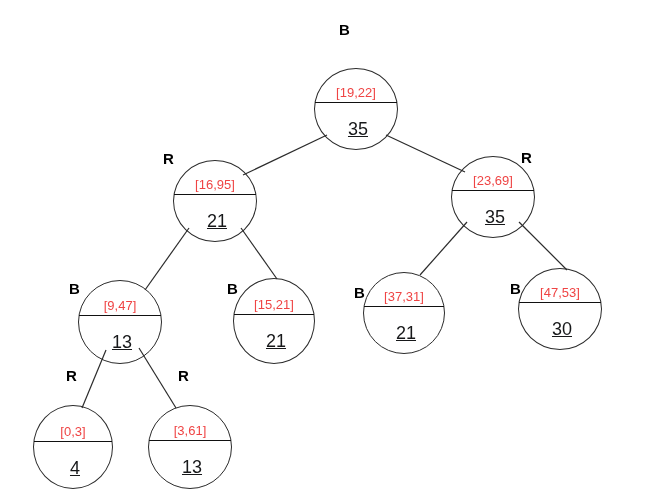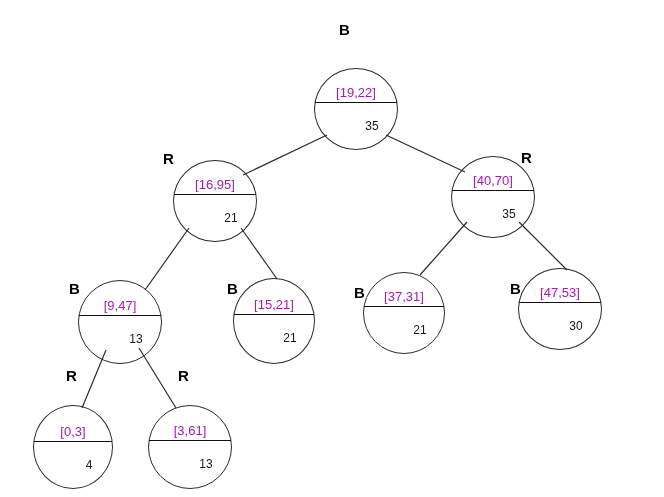--- a/index.html
+++ b/index.html
@@ -36,33 +36,34 @@
     width: 100%;
     height: 0;
     border-top: 1.4px solid #111111;
   }
   .node-interval {
     position: absolute;
     left: 0;
     width: 100%;
     text-align: center;
     font-size: 13px;
-    color: #a21caf;
+    color: #ef4444;
     line-height: 1;
     white-space: nowrap;
   }
   .node-value {
     position: absolute;
-    left: 16px;
+    left: 2px;
     width: 100%;
     text-align: center;
-    font-size: 12px;
+    font-size: 18px;
     color: #17181a;
     line-height: 1;
     white-space: nowrap;
+    text-decoration: underline;
   }
   .color-label {
     position: absolute;
     font-size: 15px;
     font-weight: bold;
     color: #000000;
     line-height: 1;
     white-space: nowrap;
   }
 </style>
@@ -88,21 +89,21 @@
       </div>
       <div class="color-label" style="left: 339px; top: 22px;">B</div>
       <div class="node" style="left: 173px; top: 160px; width: 84px; height: 82px;">
         <div class="node-divider" style="top: 33px;"></div>
         <div class="node-interval" style="top: 17px;">[16,95]</div>
         <div class="node-value" style="top: 51px;">21</div>
       </div>
       <div class="color-label" style="left: 163px; top: 151px;">R</div>
       <div class="node" style="left: 451px; top: 156px; width: 84px; height: 82px;">
         <div class="node-divider" style="top: 33px;"></div>
-        <div class="node-interval" style="top: 17px;">[40,70]</div>
+        <div class="node-interval" style="top: 17px;">[23,69]</div>
         <div class="node-value" style="top: 51px;">35</div>
       </div>
       <div class="color-label" style="left: 521px; top: 150px;">R</div>
       <div class="node" style="left: 78px; top: 280px; width: 84px; height: 84px;">
         <div class="node-divider" style="top: 34px;"></div>
         <div class="node-interval" style="top: 18px;">[9,47]</div>
         <div class="node-value" style="top: 52px;">13</div>
       </div>
       <div class="color-label" style="left: 69px; top: 281px;">B</div>
       <div class="node" style="left: 233px; top: 278px; width: 82px; height: 86px;">

